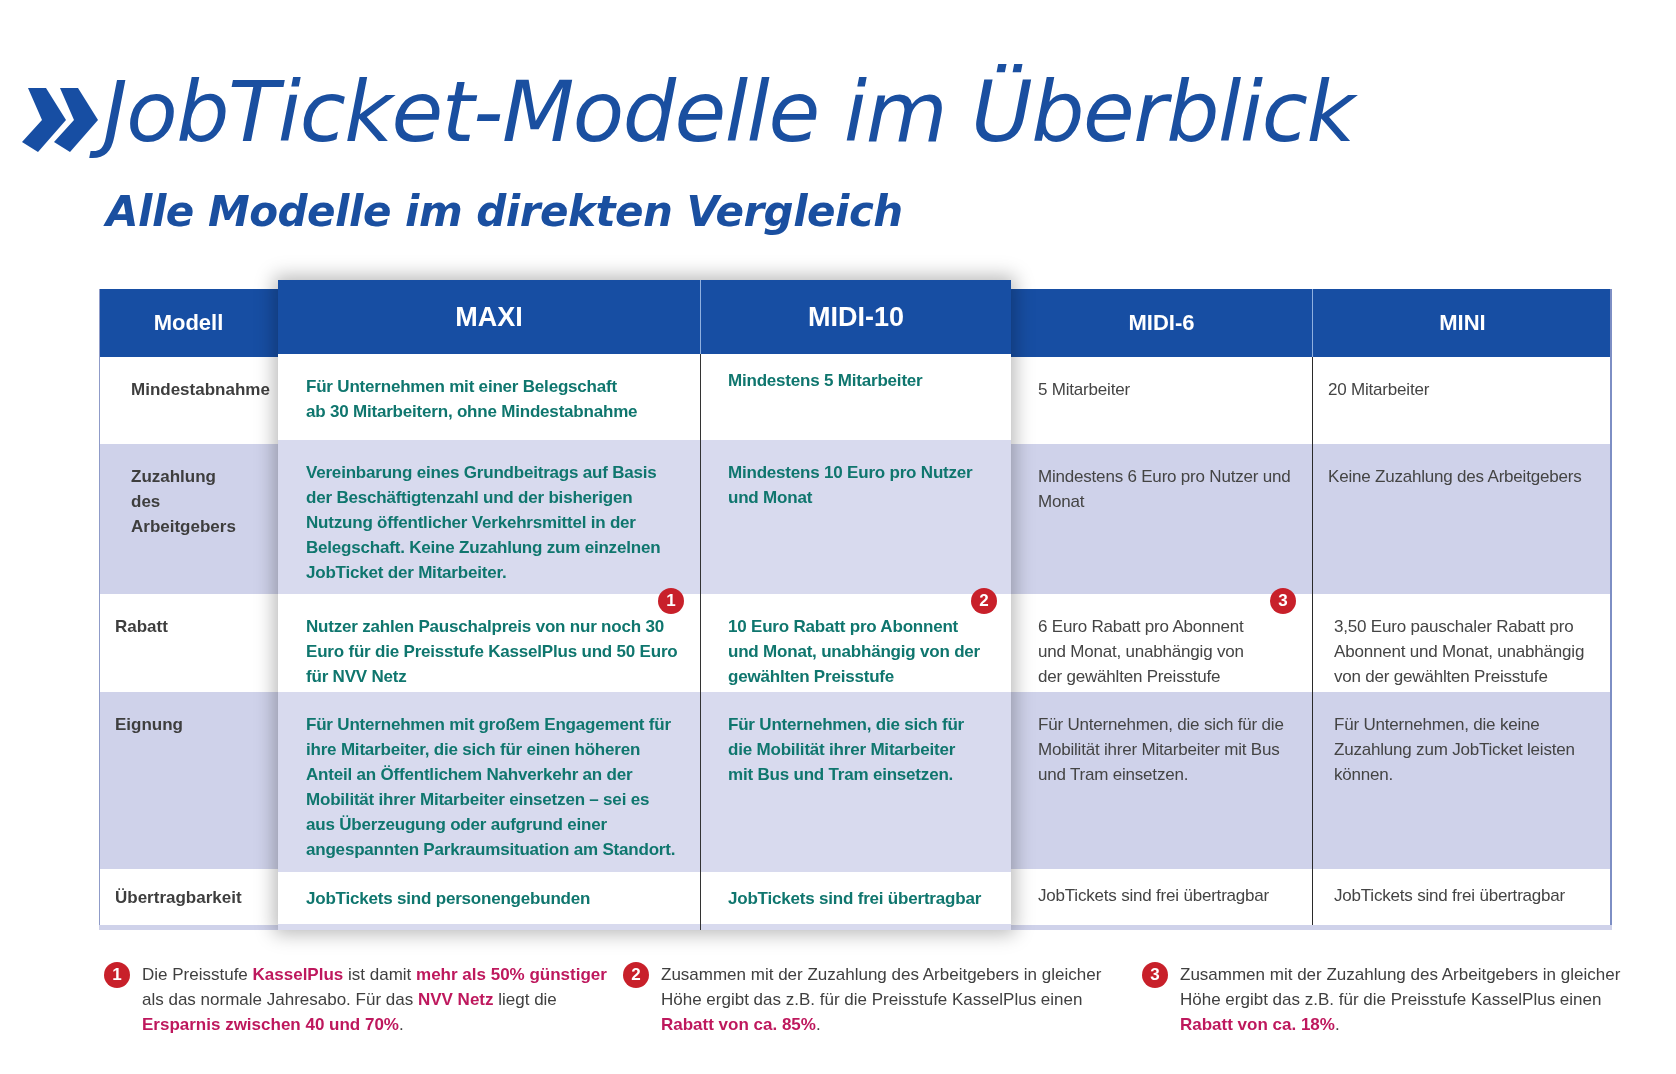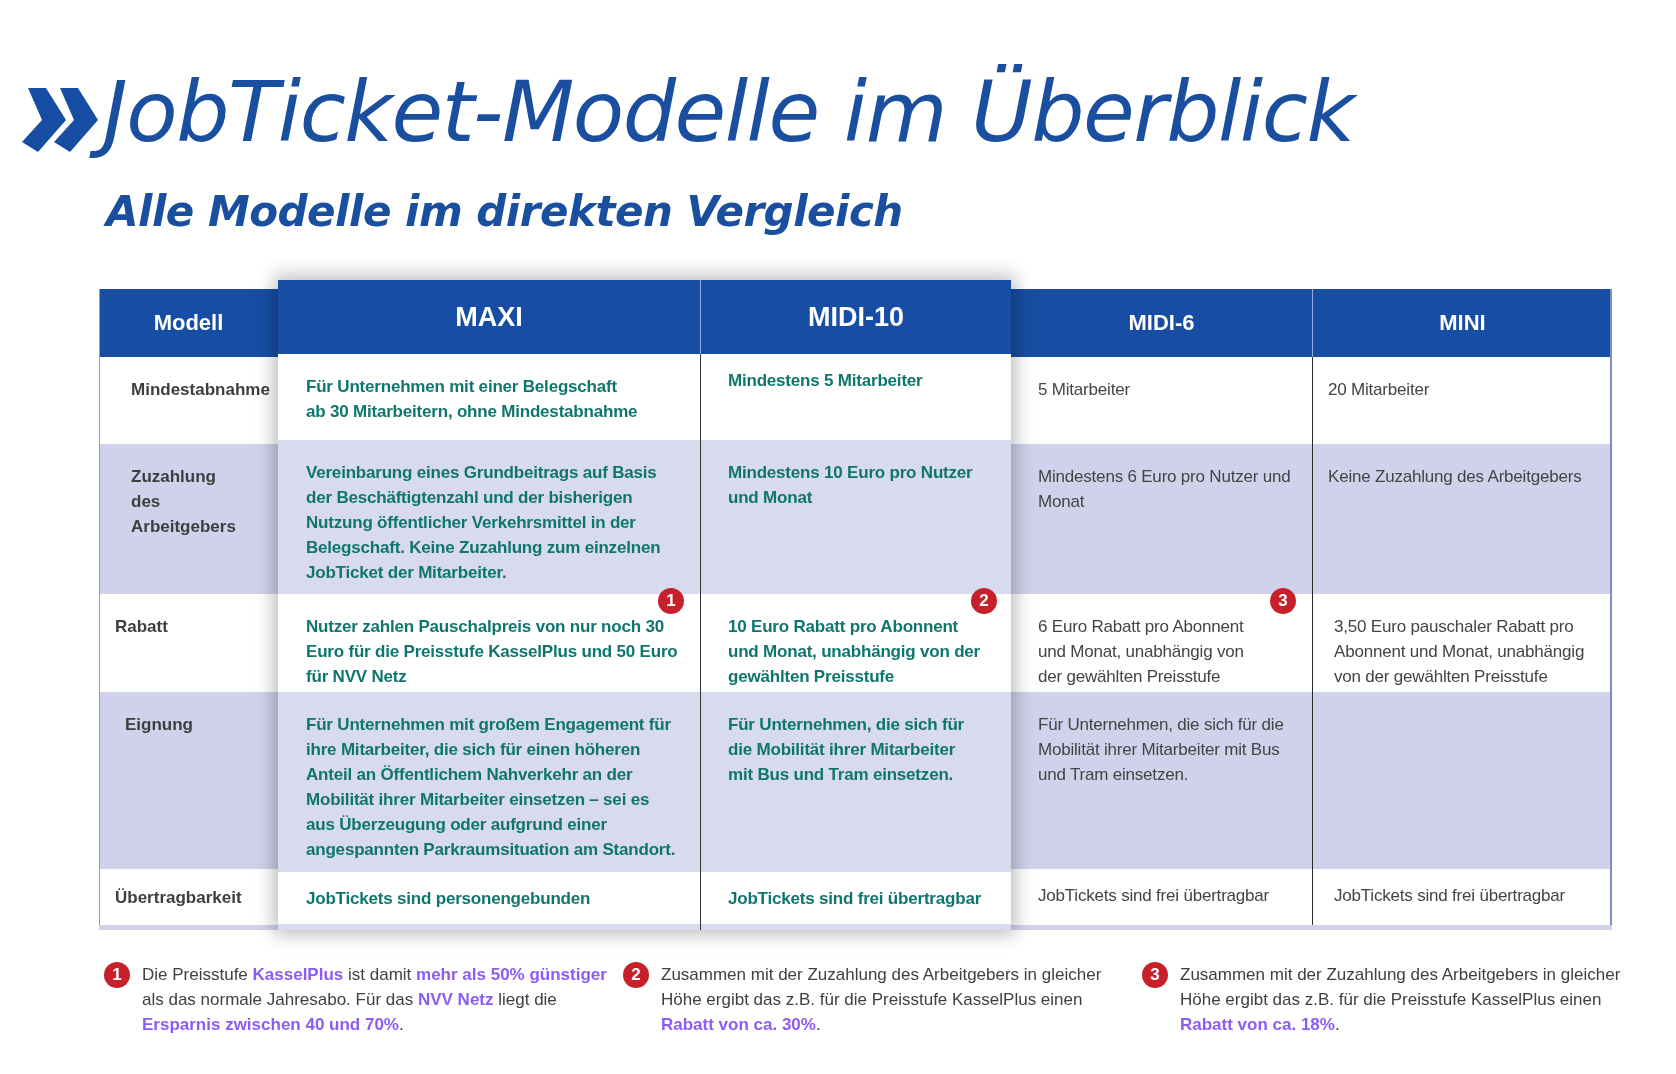--- a/index.html
+++ b/index.html
@@ -44,21 +44,21 @@
     .hl .row.tint { background: #d8daee; }
     .hl .cell { color: #0f766e; font-weight: bold; padding-top: 20px; padding-left: 28px; letter-spacing: -0.2px; }
     .hl .vline { top: 0; background: #333; }
 
     .badge { position: absolute; width: 26px; height: 26px; border-radius: 50%; background: #c8202a;
              color: #fff; font-weight: bold; font-size: 17px; line-height: 26px; text-align: center; }
 
     .foot { position: absolute; top: 962px; width: 470px; font-size: 17px; line-height: 25px; color: #404040; }
     .foot .fbadge { position: absolute; left: -38px; top: 0; width: 26px; height: 26px; border-radius: 50%;
                     background: #c8202a; color: #fff; font-weight: bold; font-size: 17px; line-height: 26px; text-align: center; }
-    .foot b { color: #8b5cf6; }
+    .foot b { color: #be185d; }
   </style>
 </head>
 <body>
 
 <svg class="logo" viewBox="0 0 78 68">
   <polygon points="8,2 26,2 46,34 18,66 2,56 22,34" fill="#174ea3"></polygon>
   <polygon points="40,2 58,2 78,34 50,66 34,56 54,34" fill="#174ea3"></polygon>
 </svg>
 <h1 class="title">JobTicket-Modelle im Überblick</h1>
 <h2 class="subtitle">Alle Modelle im direkten Vergleich</h2>
@@ -78,22 +78,23 @@
     <div class="cell label" style="left:16px;width:148px;">Zuzahlung des Arbeitgebers</div>
     <div class="cell plain" style="left:912px;width:301px;padding-left:27px;">Mindestens 6 Euro pro Nutzer und Monat</div>
     <div class="cell plain" style="left:1213px;width:300px;">Keine Zuzahlung des Arbeitgebers</div>
   </div>
   <div class="row white" style="top:305px;height:98px;">
     <div class="cell label" style="left:0;width:179px;">Rabatt</div>
     <div class="cell plain" style="left:912px;width:301px;padding-left:27px;padding-right:40px;">6 Euro Rabatt pro Abonnent und Monat, unabhängig von der gewählten Preisstufe</div>
     <div class="cell plain" style="left:1213px;width:300px;padding-left:22px;">3,50 Euro pauschaler Rabatt pro Abonnent und Monat, unabhängig von der gewählten Preisstufe</div>
   </div>
   <div class="row tint" style="top:403px;height:177px;">
-    <div class="cell label" style="left:10px;width:179px;border-radius:19px;">Eignung</div>
+    <div class="cell label" style="left:0;width:179px;border-radius:19px;">Eignung</div>
     <div class="cell plain" style="left:912px;width:301px;padding-left:27px;">Für Unternehmen, die sich für die Mobilität ihrer Mitarbeiter mit Bus und Tram einsetzen.</div>
+    <div class="cell plain" style="left:1213px;width:300px;padding-left:22px;">Für Unternehmen, die keine Zuzahlung zum JobTicket leisten können.</div>
   </div>
   <div class="row white" style="top:580px;height:56px;">
     <div class="cell label" style="left:0;width:179px;padding-top:16px;">Übertragbarkeit</div>
     <div class="cell plain" style="left:912px;width:301px;padding-left:27px;padding-top:14px;">JobTickets sind frei übertragbar</div>
     <div class="cell plain" style="left:1213px;width:300px;padding-left:22px;padding-top:14px;">JobTickets sind frei übertragbar</div>
   </div>
   <div class="vline" style="left:1213px;"></div>
   <div class="tbl-border-l"></div>
   <div class="tbl-border-r"></div>
   <div class="tbl-bottom"></div>
@@ -130,18 +131,18 @@
 <div class="badge" style="left:658px;top:588px;">1</div>
 <div class="badge" style="left:971px;top:588px;">2</div>
 <div class="badge" style="left:1270px;top:588px;">3</div>
 
 <div class="foot" style="left:142px;">
   <span class="fbadge">1</span>
   <span class="ftext"><span>Die Preisstufe </span><b>KasselPlus</b><span> ist damit </span><b>mehr als 50% günstiger</b><span> als das normale Jahresabo. Für das </span><b>NVV Netz</b><span> liegt die </span><b>Ersparnis zwischen 40 und 70%</b><span>.</span></span>
 </div>
 <div class="foot" style="left:661px;">
   <span class="fbadge">2</span>
-  <span class="ftext"><span>Zusammen mit der Zuzahlung des Arbeitgebers in gleicher Höhe ergibt das z.B. für die Preisstufe KasselPlus einen </span><b>Rabatt von ca. 30%</b><span>.</span></span>
+  <span class="ftext"><span>Zusammen mit der Zuzahlung des Arbeitgebers in gleicher Höhe ergibt das z.B. für die Preisstufe KasselPlus einen </span><b>Rabatt von ca. 85%</b><span>.</span></span>
 </div>
 <div class="foot" style="left:1180px;">
   <span class="fbadge">3</span>
   <span class="ftext"><span>Zusammen mit der Zuzahlung des Arbeitgebers in gleicher Höhe ergibt das z.B. für die Preisstufe KasselPlus einen </span><b>Rabatt von ca. 18%</b><span>.</span></span>
 </div>
 
 </body></html>

